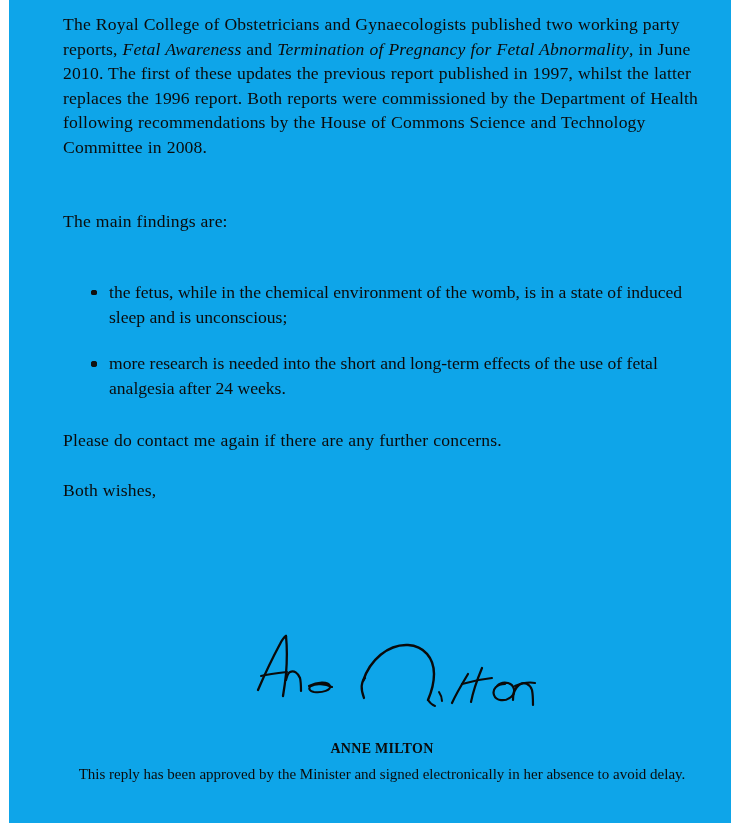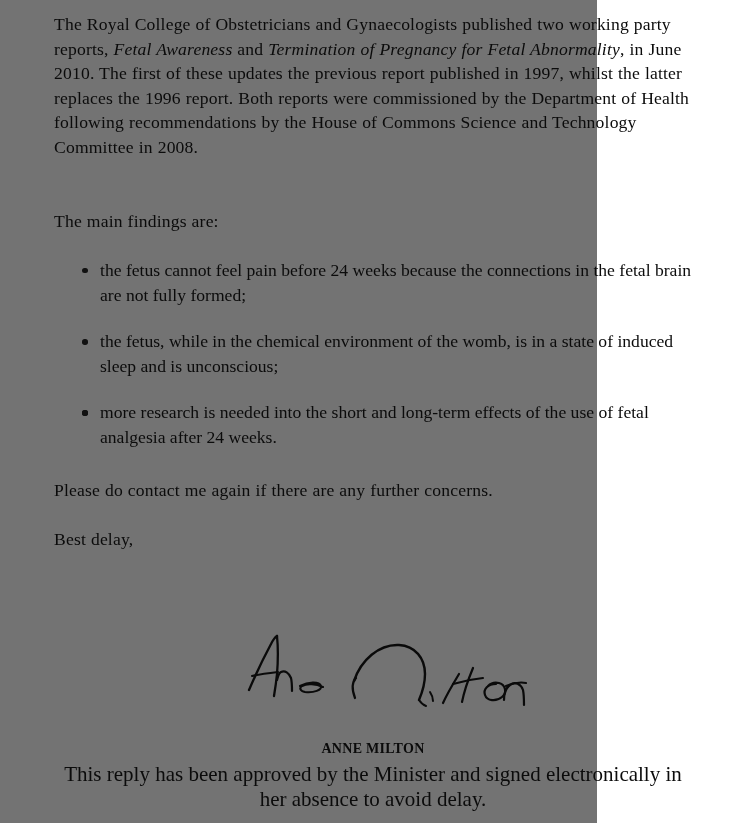--- a/index.html
+++ b/index.html
@@ -13,25 +13,25 @@
     height: 823px;
     position: relative;
     overflow: hidden;
     font-family: "Liberation Serif", "DejaVu Serif", serif;
     color: #0b0b0b;
     -webkit-font-smoothing: antialiased;
   }
 
   .page {
     position: absolute;
-    left: 0;
+    left: 9px;
     top: 0;
-    width: 597px;
+    width: 722px;
     height: 823px;
-    background: #737373;
+    background: #0ea5e9;
   }
 
   .body-col {
     position: absolute;
     left: 54px;
     top: 12px;
     width: 638px;
   }
 
   p.para {
@@ -96,21 +96,21 @@
     text-align: center;
   }
   .footer .signer-name {
     font-size: 14px;
     font-weight: bold;
     line-height: 22px;
     letter-spacing: 0.02em;
     margin: 0 0 2px 0;
   }
   .footer .disclaimer {
-    font-size: 21px;
+    font-size: 15px;
     line-height: 24.6px;
     margin: 0;
     padding: 0 6px;
   }
 </style>
 </head>
 <body>
 
 <div class="page">
 
@@ -121,33 +121,33 @@
     <div class="gap-para"></div>
 
 
     <div class="gap-para"></div>
 
     <p class="para">The main findings are:</p>
 
     <div class="gap-para"></div>
 
     <ul class="findings">
-      <li><span class="bullet"></span><span>the fetus cannot feel pain before 24 weeks because the connections in the fetal brain are not fully formed;</span></li>
+      <li><span class="bullet"></span></li>
       <li><span class="bullet"></span><span>the fetus, while in the chemical environment of the womb, is in a state of induced sleep and is unconscious;</span></li>
       <li><span class="bullet"></span></li>
       <li><span class="bullet"></span><span>more research is needed into the short and long-term effects of the use of fetal analgesia after 24 weeks.</span></li>
     </ul>
 
     <div class="gap-half"></div>
 
     <p class="para">Please do contact me again if there are any further concerns.</p>
 
     <div class="gap-para"></div>
 
-    <p class="para">Best delay,</p>
+    <p class="para">Both wishes,</p>
 
   </div>
 
   <div class="signature-wrap">
     <svg viewBox="0 0 340 95" xmlns="http://www.w3.org/2000/svg" aria-hidden="true">
       <g fill="none" stroke="#0a0a0a" stroke-linecap="round" stroke-linejoin="round">
 
         <path d="M34 72 C 40 58, 49 39, 56 26 C 58 22, 60 19, 62 18" stroke-width="2.3"></path>
 
         <path d="M62 18 C 63 28, 63 44, 62 56 C 61 66, 60 72, 59 78" stroke-width="2.3"></path>

